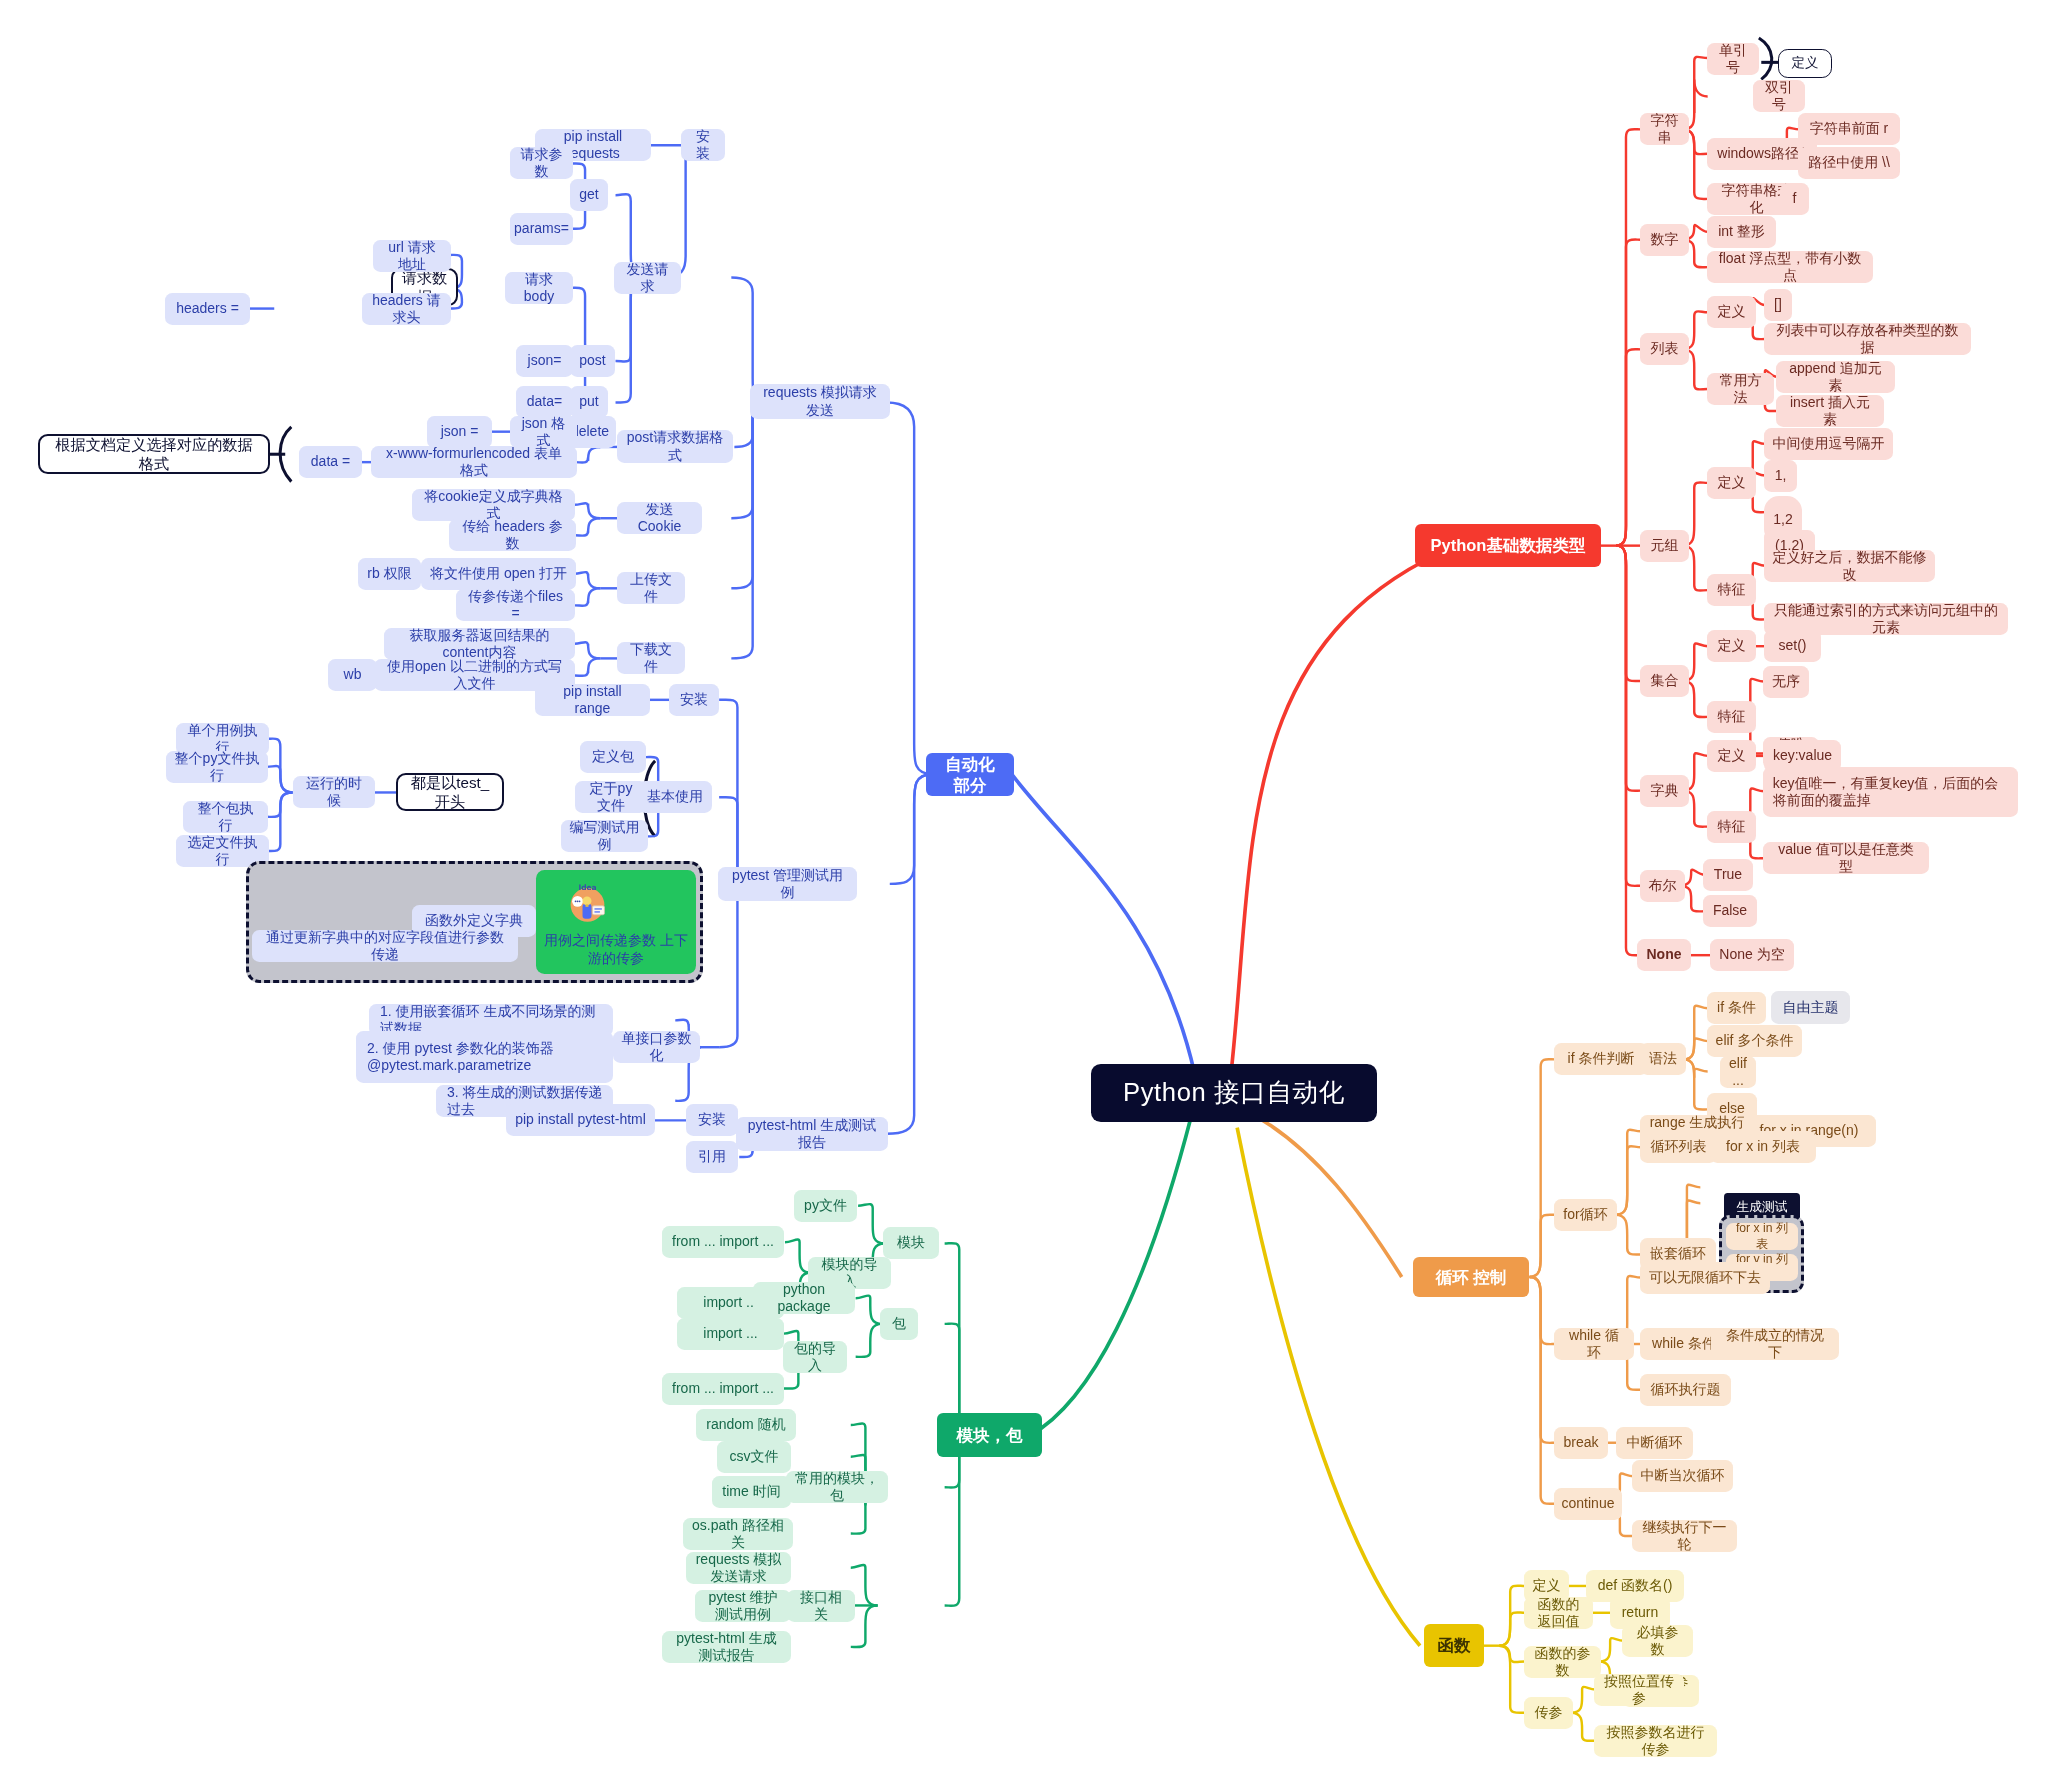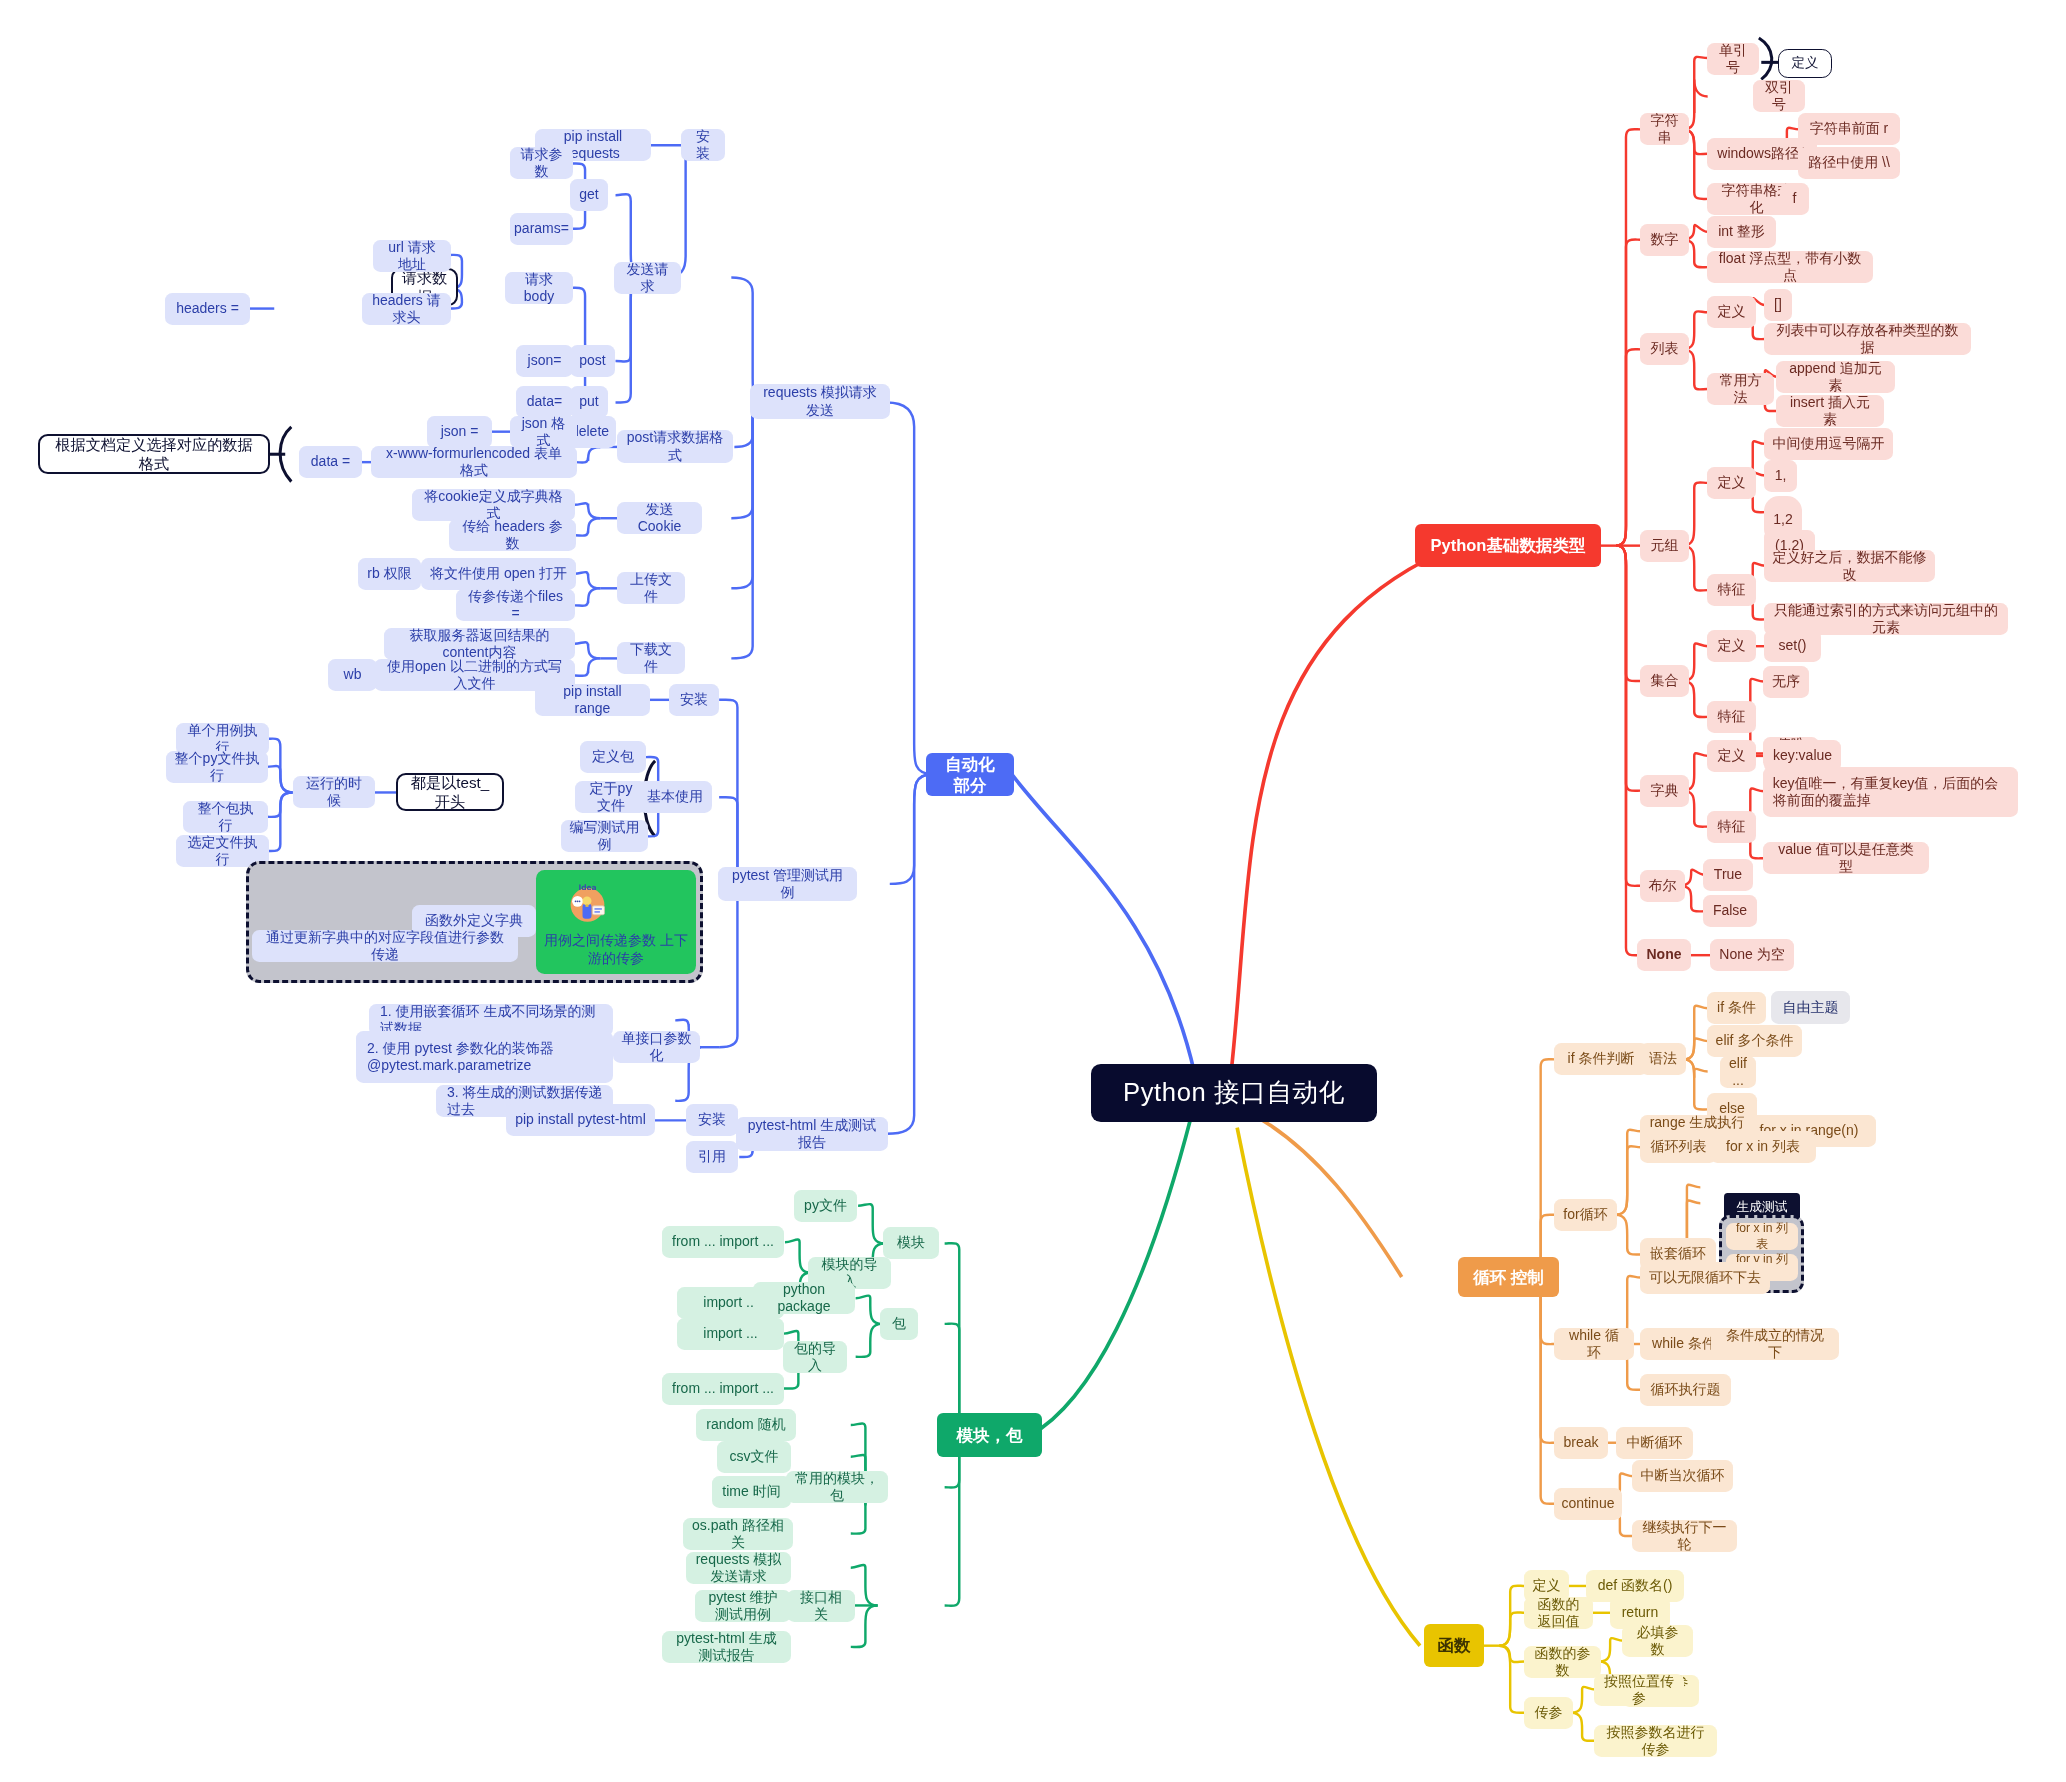--- a/index.html
+++ b/index.html
@@ -260,21 +260,21 @@
       <path d="M1440,2634 C1420,2634 1420,2618 1420,2602 L1420,2572 C1420,2562 1408,2572 1396,2572" stroke="#0fa86a"></path>
       <path d="M1440,2634 L1396,2634" stroke="#0fa86a"></path>
       <path d="M1440,2634 C1420,2634 1420,2650 1420,2666 L1420,2694 C1420,2704 1408,2702 1396,2702" stroke="#0fa86a"></path>
     </g>
   </svg>
 
   <div class="node root" style="left:1091px;top:1064px;width:286px;height:58px;">Python 接口自动化</div>
 
   <div class="node main-blue" style="left:926px;top:753px;width:88px;height:43px;">自动化部分</div>
   <div class="node main-red" style="left:1415px;top:524px;width:186px;height:43px;">Python基础数据类型</div>
-  <div class="node main-orange" style="left:1413px;top:1257px;width:101px;height:40px;margin-left:45px;">循环 控制</div>
+  <div class="node main-orange" style="left:1413px;top:1257px;width:116px;height:40px;">循环 控制</div>
   <div class="node main-yellow" style="left:1424px;top:1624px;width:60px;height:43px;">函数</div>
   <div class="node main-green" style="left:937px;top:1413px;width:105px;height:44px;">模块，包</div>
 
   <div class="node blue" style="left:750px;top:384px;width:140px;height:35px;">requests 模拟请求发送</div>
 
   <div class="node blue" style="left:681px;top:129px;width:44px;height:32px;">安装</div>
   <div class="node blue" style="left:535px;top:129px;width:116px;height:32px;">pip install requests</div>
 
   <div class="node blue" style="left:614px;top:262px;width:67px;height:32px;">发送请求</div>
 

